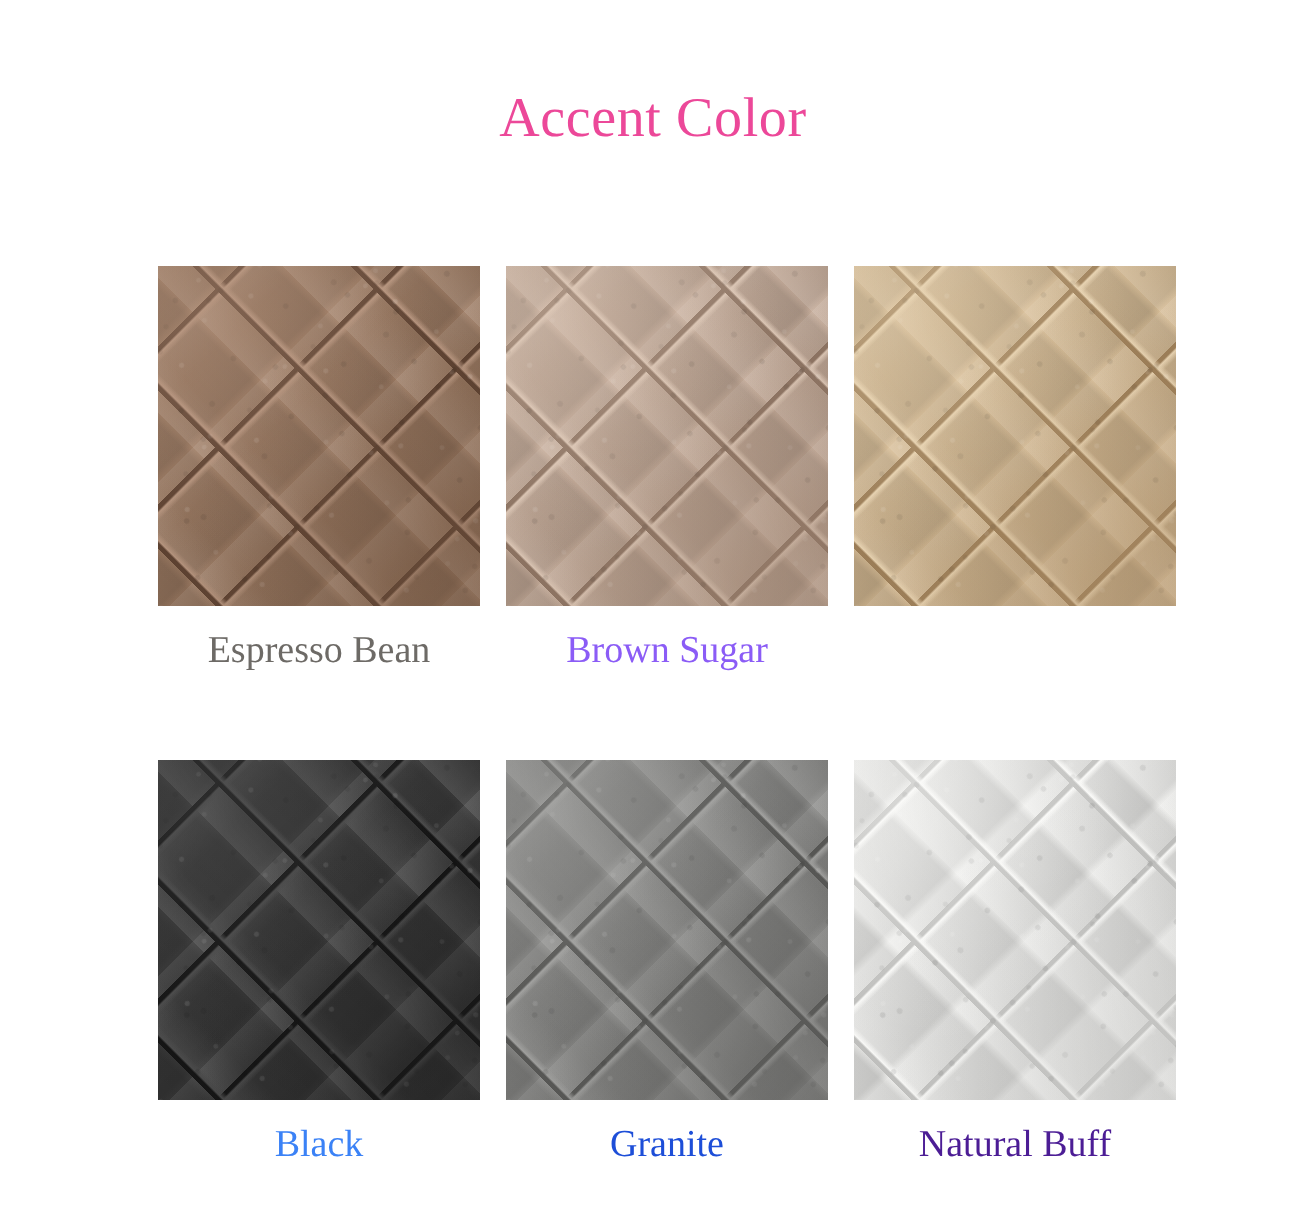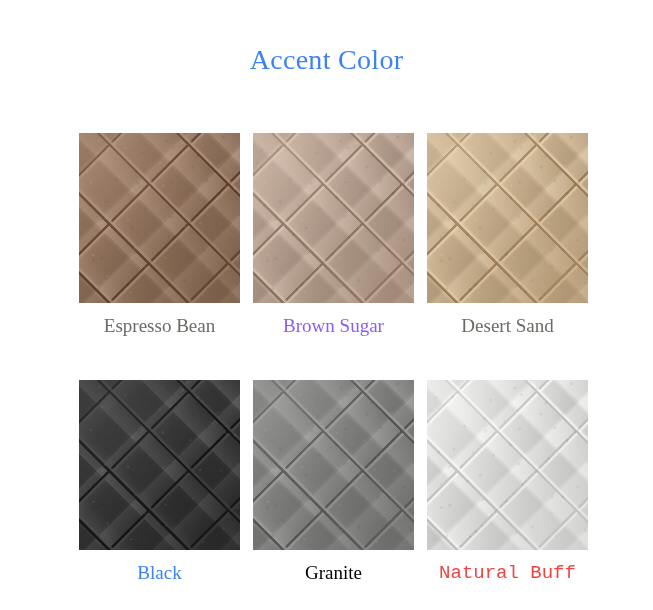--- a/index.html
+++ b/index.html
@@ -123,21 +123,21 @@
     font-size: 19px;
     line-height: 24px;
     color: #6d6a66;
     text-align: center;
     white-space: nowrap;
   }
 </style>
 </head>
 <body style="background: rgb(255, 255, 255);">
 
-<div id="page-title" style="color: #3b82f6;">Accent Color</div>
+<div id="page-title" style="color: #ec4899;">Accent Color</div>
 
 <div id="swatch-grid">
 
   <div class="swatch-row row-1">
 
     <div class="swatch-cell">
       <div class="swatch-tile">
         <div class="tile-texture">
           <div class="tile-grid" style="background: rgb(156, 123, 99);"></div>
           <div class="tile-faces"></div>
@@ -165,21 +165,20 @@
     <div class="swatch-cell">
       <div class="swatch-tile">
         <div class="tile-texture">
           <div class="tile-grid" style="background: rgb(213, 187, 149);"></div>
           <div class="tile-faces"></div>
           <div class="tile-grout" style="background-image: repeating-linear-gradient(0deg, rgb(154, 124, 86) 0px, rgb(154, 124, 86) 2px, rgb(232, 212, 179) 3px, rgba(255, 255, 255, 0) 6px, rgba(255, 255, 255, 0) 56px), repeating-linear-gradient(90deg, rgb(154, 124, 86) 0px, rgb(154, 124, 86) 2px, rgb(232, 212, 179) 3px, rgba(255, 255, 255, 0) 6px, rgba(255, 255, 255, 0) 56px);"></div>
           <div class="tile-speckle"></div>
         </div>
         <div class="tile-shade" style="background-image: radial-gradient(at 18% 14%, rgba(232, 212, 179, 0.35) 0%, rgba(0, 0, 0, 0) 58%), radial-gradient(at 85% 88%, rgba(173, 143, 105, 0.34) 0%, rgba(0, 0, 0, 0) 62%), linear-gradient(160deg, rgba(232, 212, 179, 0.16) 0%, rgba(0, 0, 0, 0) 45%, rgba(173, 143, 105, 0.2) 100%);"></div>
       </div>
-      <div class="swatch-label" style="color: rgb(109, 106, 102);">Desert Sand</div>
     </div>
 
   </div>
 
   <div class="swatch-row row-2">
 
     <div class="swatch-cell">
       <div class="swatch-tile">
         <div class="tile-texture">
           <div class="tile-grid" style="background: rgb(58, 58, 58);"></div>
@@ -195,31 +194,31 @@
     <div class="swatch-cell">
       <div class="swatch-tile">
         <div class="tile-texture">
           <div class="tile-grid" style="background: rgb(138, 138, 136);"></div>
           <div class="tile-faces"></div>
           <div class="tile-grout" style="background-image: repeating-linear-gradient(0deg, rgb(85, 85, 83) 0px, rgb(85, 85, 83) 2px, rgb(163, 163, 161) 3px, rgba(255, 255, 255, 0) 6px, rgba(255, 255, 255, 0) 56px), repeating-linear-gradient(90deg, rgb(85, 85, 83) 0px, rgb(85, 85, 83) 2px, rgb(163, 163, 161) 3px, rgba(255, 255, 255, 0) 6px, rgba(255, 255, 255, 0) 56px);"></div>
           <div class="tile-speckle"></div>
         </div>
         <div class="tile-shade" style="background-image: radial-gradient(at 18% 14%, rgba(163, 163, 161, 0.35) 0%, rgba(0, 0, 0, 0) 58%), radial-gradient(at 85% 88%, rgba(99, 99, 97, 0.34) 0%, rgba(0, 0, 0, 0) 62%), linear-gradient(160deg, rgba(163, 163, 161, 0.16) 0%, rgba(0, 0, 0, 0) 45%, rgba(99, 99, 97, 0.2) 100%);"></div>
       </div>
-      <div class="swatch-label" style="color: #000000;">Granite</div>
+      <div class="swatch-label" style="color: #1d4ed8;">Granite</div>
     </div>
 
     <div class="swatch-cell">
       <div class="swatch-tile">
         <div class="tile-texture">
           <div class="tile-grid" style="background: rgb(236, 236, 234);"></div>
           <div class="tile-faces"></div>
           <div class="tile-grout" style="background-image: repeating-linear-gradient(0deg, rgb(189, 189, 187) 0px, rgb(189, 189, 187) 2px, rgb(250, 250, 248) 3px, rgba(255, 255, 255, 0) 6px, rgba(255, 255, 255, 0) 56px), repeating-linear-gradient(90deg, rgb(189, 189, 187) 0px, rgb(189, 189, 187) 2px, rgb(250, 250, 248) 3px, rgba(255, 255, 255, 0) 6px, rgba(255, 255, 255, 0) 56px);"></div>
           <div class="tile-speckle"></div>
         </div>
         <div class="tile-shade" style="background-image: radial-gradient(at 18% 14%, rgba(250, 250, 248, 0.35) 0%, rgba(0, 0, 0, 0) 58%), radial-gradient(at 85% 88%, rgba(207, 207, 205, 0.34) 0%, rgba(0, 0, 0, 0) 62%), linear-gradient(160deg, rgba(250, 250, 248, 0.16) 0%, rgba(0, 0, 0, 0) 45%, rgba(207, 207, 205, 0.2) 100%);"></div>
       </div>
-      <div class="swatch-label" style="color: #ef4444; font-family: Liberation Mono, monospace;">Natural Buff</div>
+      <div class="swatch-label" style="color: #4c1d95;">Natural Buff</div>
     </div>
 
   </div>
 
 </div>
 
 </body></html>

